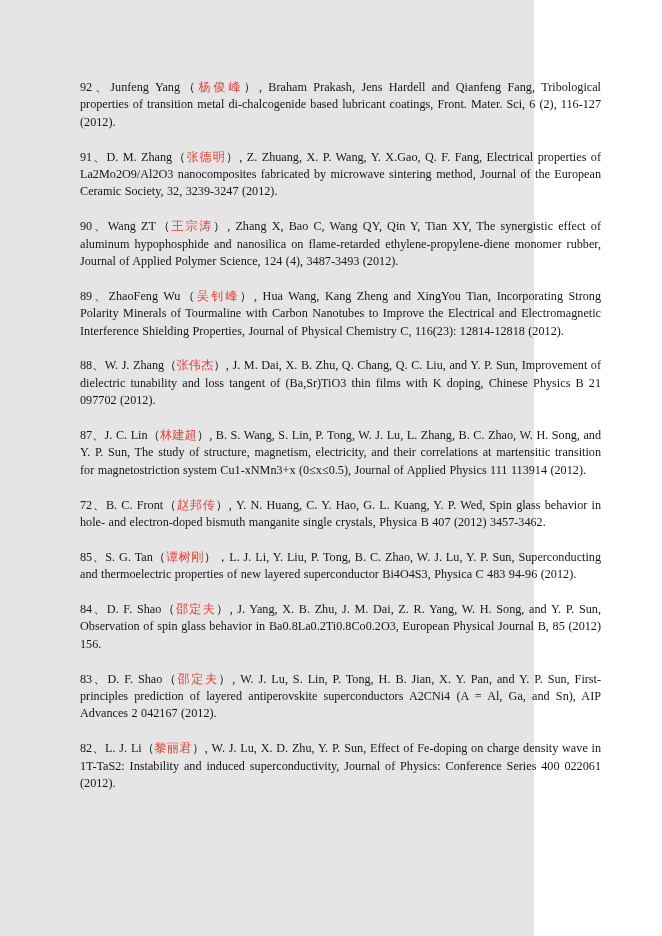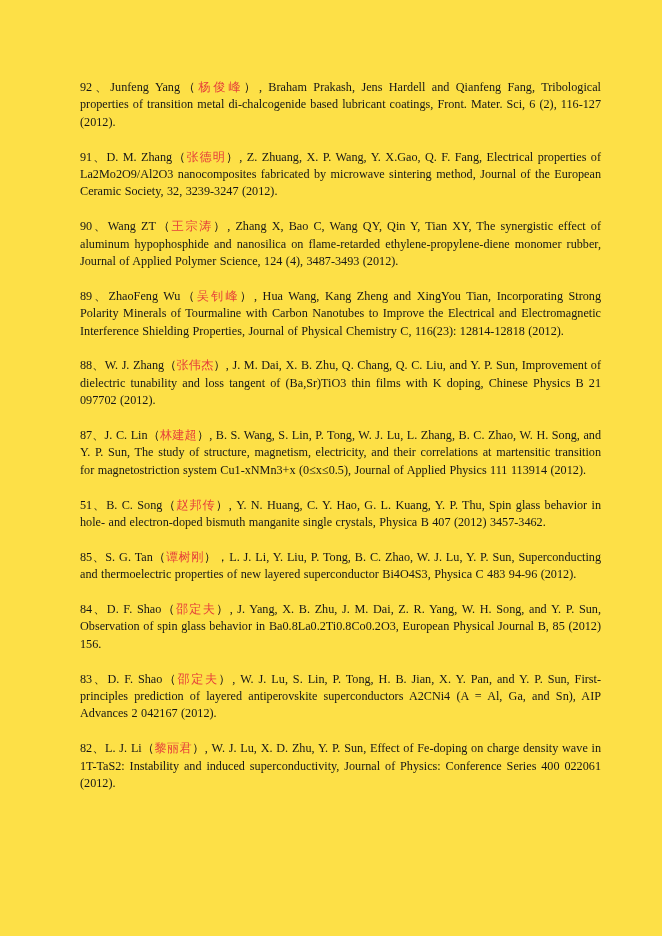--- a/index.html
+++ b/index.html
@@ -1,20 +1,20 @@
 <!DOCTYPE html>
 <html><head>
 <meta charset="utf-8">
 <style>
   html,body{margin:0;padding:0;background:#ffffff;}
   body{width:662px;height:936px;overflow:hidden;}
   .page{
     position:relative;
-    width:662px;height:936px;
-    background:#fde047;
+    width:534px;height:936px;
+    background:#e5e5e5;
     font-family:"Liberation Serif","DejaVu Serif",serif;
     color:#161616;
   }
   .content{
     position:absolute;
     left:80px;top:79px;width:521px;
   }
   .pub{
     margin:0 0 17.4px 0;
     font-size:12.2px;
@@ -30,19 +30,19 @@
 <body>
 
 <div class="page">
   <div class="content" id="pub-list" style="color: rgb(22, 22, 22);">
       <p class="pub"><span class="num">92、</span><span class="latin">Junfeng Yang</span><span class="paren">（</span><span class="cn" style="color: rgb(230, 65, 58);">杨俊峰</span><span class="paren">）</span><span class="cite">, Braham Prakash, Jens Hardell and Qianfeng Fang, Tribological properties of transition metal di-chalcogenide based lubricant coatings, Front. Mater. Sci, 6 (2), 116-127 (2012).</span></p>
       <p class="pub"><span class="num">91、</span><span class="latin">D. M. Zhang</span><span class="paren">（</span><span class="cn" style="color: rgb(230, 65, 58);">张德明</span><span class="paren">）</span><span class="cite">, Z. Zhuang, X. P. Wang, Y. X.Gao, Q. F. Fang, Electrical properties of La2Mo2O9/Al2O3 nanocomposites fabricated by microwave sintering method, Journal of the European Ceramic Society, 32, 3239-3247 (2012).</span></p>
       <p class="pub"><span class="num">90、</span><span class="latin">Wang ZT</span><span class="paren">（</span><span class="cn" style="color: rgb(230, 65, 58);">王宗涛</span><span class="paren">）</span><span class="cite">, Zhang X, Bao C, Wang QY, Qin Y, Tian XY, The synergistic effect of aluminum hypophosphide and nanosilica on flame-retarded ethylene-propylene-diene monomer rubber, Journal of Applied Polymer Science, 124 (4), 3487-3493 (2012).</span></p>
       <p class="pub"><span class="num">89、</span><span class="latin">ZhaoFeng Wu</span><span class="paren">（</span><span class="cn" style="color: rgb(230, 65, 58);">吴钊峰</span><span class="paren">）</span><span class="cite">, Hua Wang, Kang Zheng and XingYou Tian, Incorporating Strong Polarity Minerals of Tourmaline with Carbon Nanotubes to Improve the Electrical and Electromagnetic Interference Shielding Properties, Journal of Physical Chemistry C, 116(23): 12814-12818 (2012).</span></p>
       <p class="pub"><span class="num">88、</span><span class="latin">W. J. Zhang</span><span class="paren">（</span><span class="cn" style="color: rgb(230, 65, 58);">张伟杰</span><span class="paren">）</span><span class="cite">, J. M. Dai, X. B. Zhu, Q. Chang, Q. C. Liu, and Y. P. Sun, Improvement of dielectric tunability and loss tangent of (Ba,Sr)TiO3 thin films with K doping, Chinese Physics B 21 097702 (2012).</span></p>
       <p class="pub"><span class="num">87、</span><span class="latin">J. C. Lin</span><span class="paren">（</span><span class="cn" style="color: rgb(230, 65, 58);">林建超</span><span class="paren">）</span><span class="cite">, B. S. Wang, S. Lin, P. Tong, W. J. Lu, L. Zhang, B. C. Zhao, W. H. Song, and Y. P. Sun, The study of structure, magnetism, electricity, and their correlations at martensitic transition for magnetostriction system Cu1-xNMn3+x (0≤x≤0.5), Journal of Applied Physics 111 113914 (2012).</span></p>
-      <p class="pub"><span class="num">51、</span><span class="latin">B. C. Song</span><span class="paren">（</span><span class="cn" style="color: rgb(230, 65, 58);">赵邦传</span><span class="paren">）</span><span class="cite">, Y. N. Huang, C. Y. Hao, G. L. Kuang, Y. P. Thu, Spin glass behavior in hole- and electron-doped bismuth manganite single crystals, Physica B 407 (2012) 3457-3462.</span></p>
+      <p class="pub"><span class="num">72、</span><span class="latin">B. C. Front</span><span class="paren">（</span><span class="cn" style="color: rgb(230, 65, 58);">赵邦传</span><span class="paren">）</span><span class="cite">, Y. N. Huang, C. Y. Hao, G. L. Kuang, Y. P. Wed, Spin glass behavior in hole- and electron-doped bismuth manganite single crystals, Physica B 407 (2012) 3457-3462.</span></p>
       <p class="pub"><span class="num">85、</span><span class="latin">S. G. Tan</span><span class="paren">（</span><span class="cn" style="color: rgb(230, 65, 58);">谭树刚</span><span class="paren">）</span><span class="cite">，L. J. Li, Y. Liu, P. Tong, B. C. Zhao, W. J. Lu, Y. P. Sun, Superconducting and thermoelectric properties of new layered superconductor Bi4O4S3, Physica C 483 94-96 (2012).</span></p>
       <p class="pub"><span class="num">84、</span><span class="latin">D. F. Shao</span><span class="paren">（</span><span class="cn" style="color: rgb(230, 65, 58);">邵定夫</span><span class="paren">）</span><span class="cite">, J. Yang, X. B. Zhu, J. M. Dai, Z. R. Yang, W. H. Song, and Y. P. Sun, Observation of spin glass behavior in Ba0.8La0.2Ti0.8Co0.2O3, European Physical Journal B, 85 (2012) 156.</span></p>
       <p class="pub"><span class="num">83、</span><span class="latin">D. F. Shao</span><span class="paren">（</span><span class="cn" style="color: rgb(230, 65, 58);">邵定夫</span><span class="paren">）</span><span class="cite">, W. J. Lu, S. Lin, P. Tong, H. B. Jian, X. Y. Pan, and Y. P. Sun, First-principles prediction of layered antiperovskite superconductors A2CNi4 (A = Al, Ga, and Sn), AIP Advances 2 042167 (2012).</span></p>
       <p class="pub"><span class="num">82、</span><span class="latin">L. J. Li</span><span class="paren">（</span><span class="cn" style="color: rgb(230, 65, 58);">黎丽君</span><span class="paren">）</span><span class="cite">, W. J. Lu, X. D. Zhu, Y. P. Sun, Effect of Fe-doping on charge density wave in 1T-TaS2: Instability and induced superconductivity, Journal of Physics: Conference Series 400 022061 (2012).</span></p>
     </div>
 </div>
 
 </body></html>

